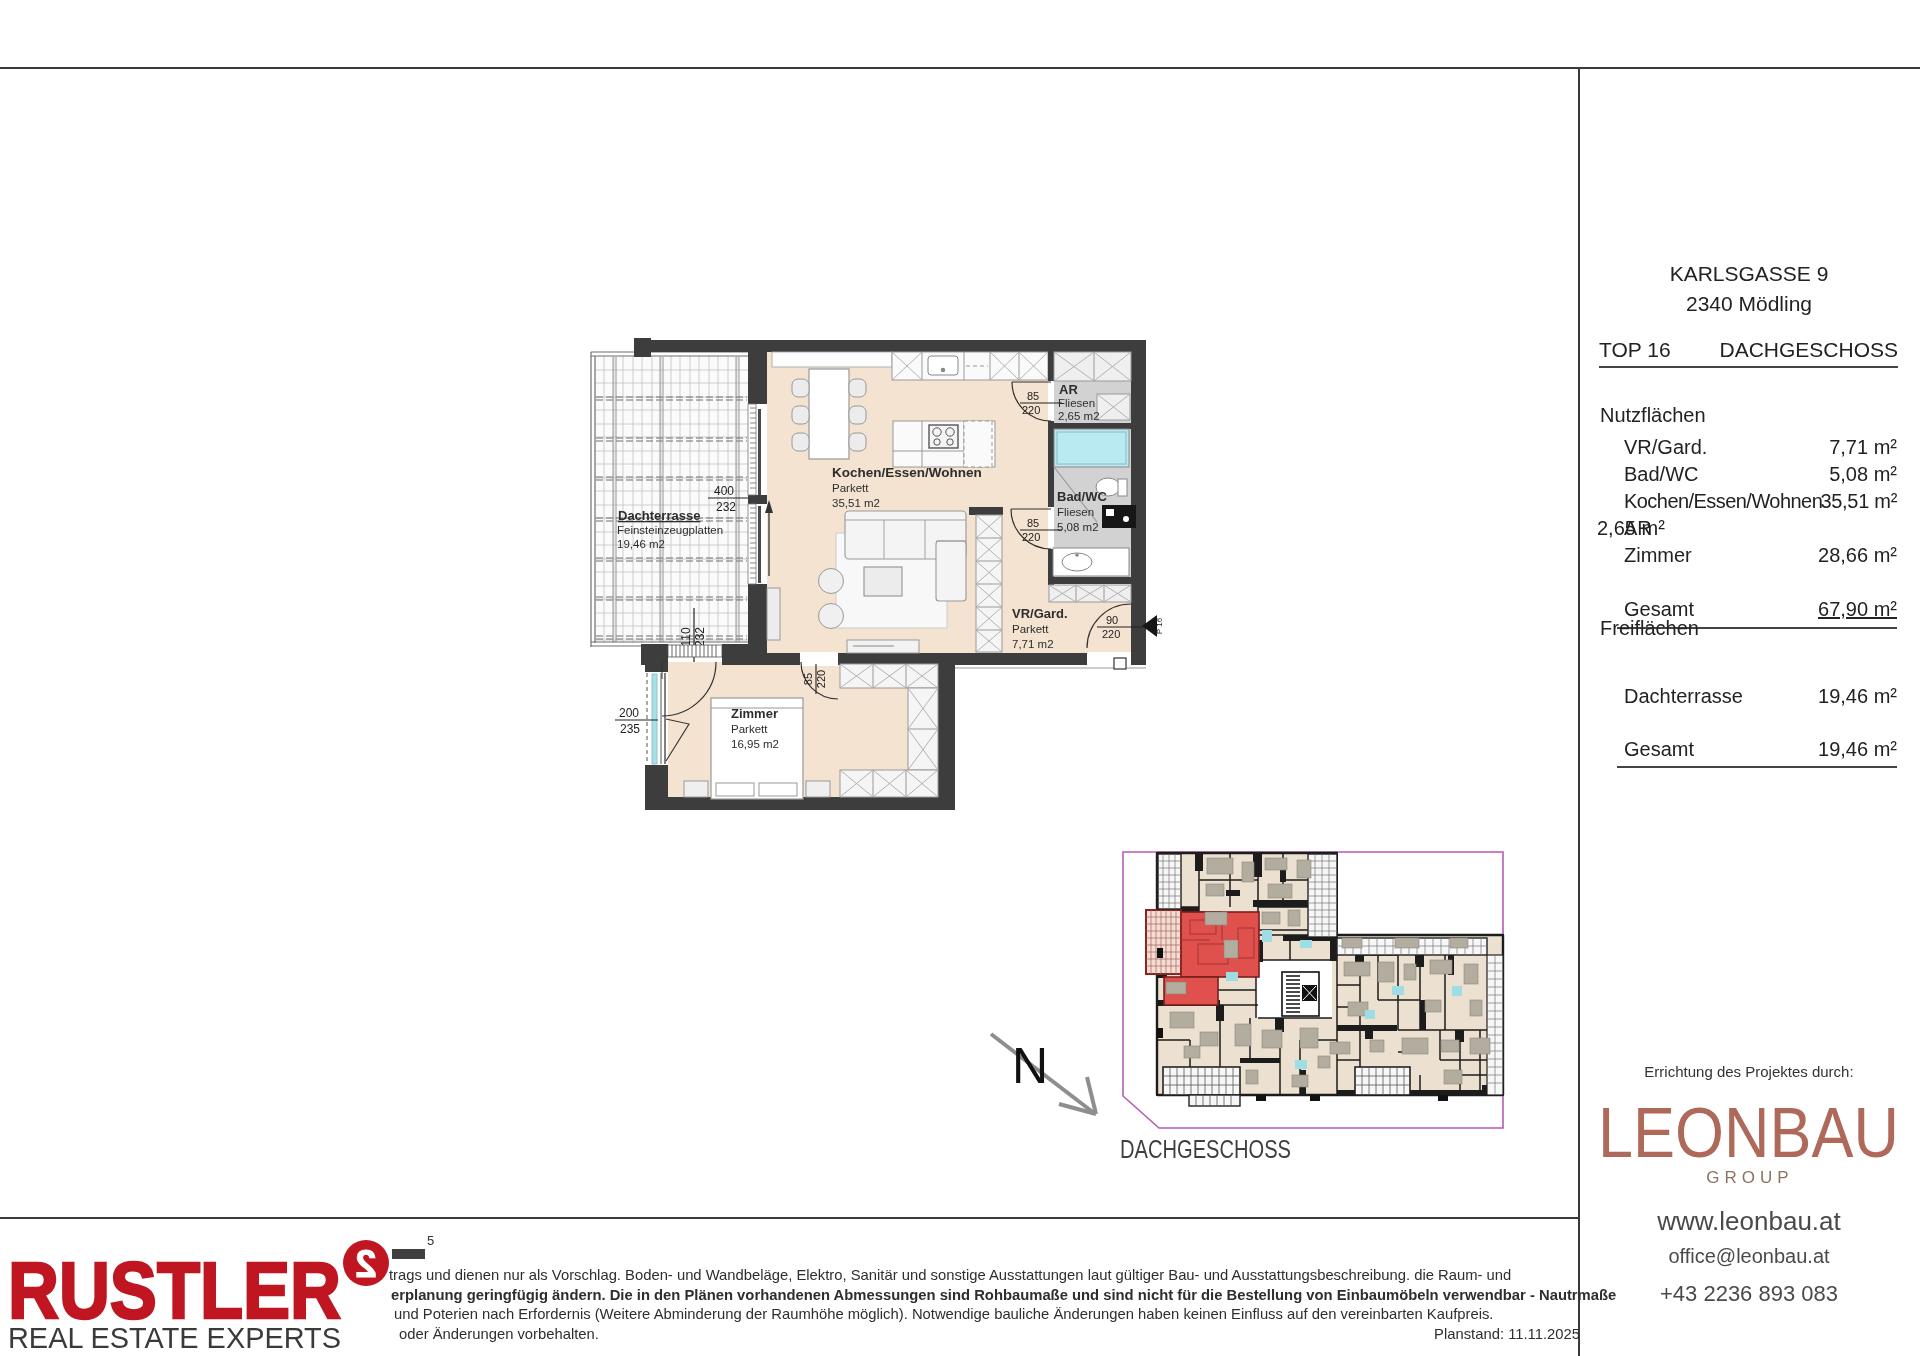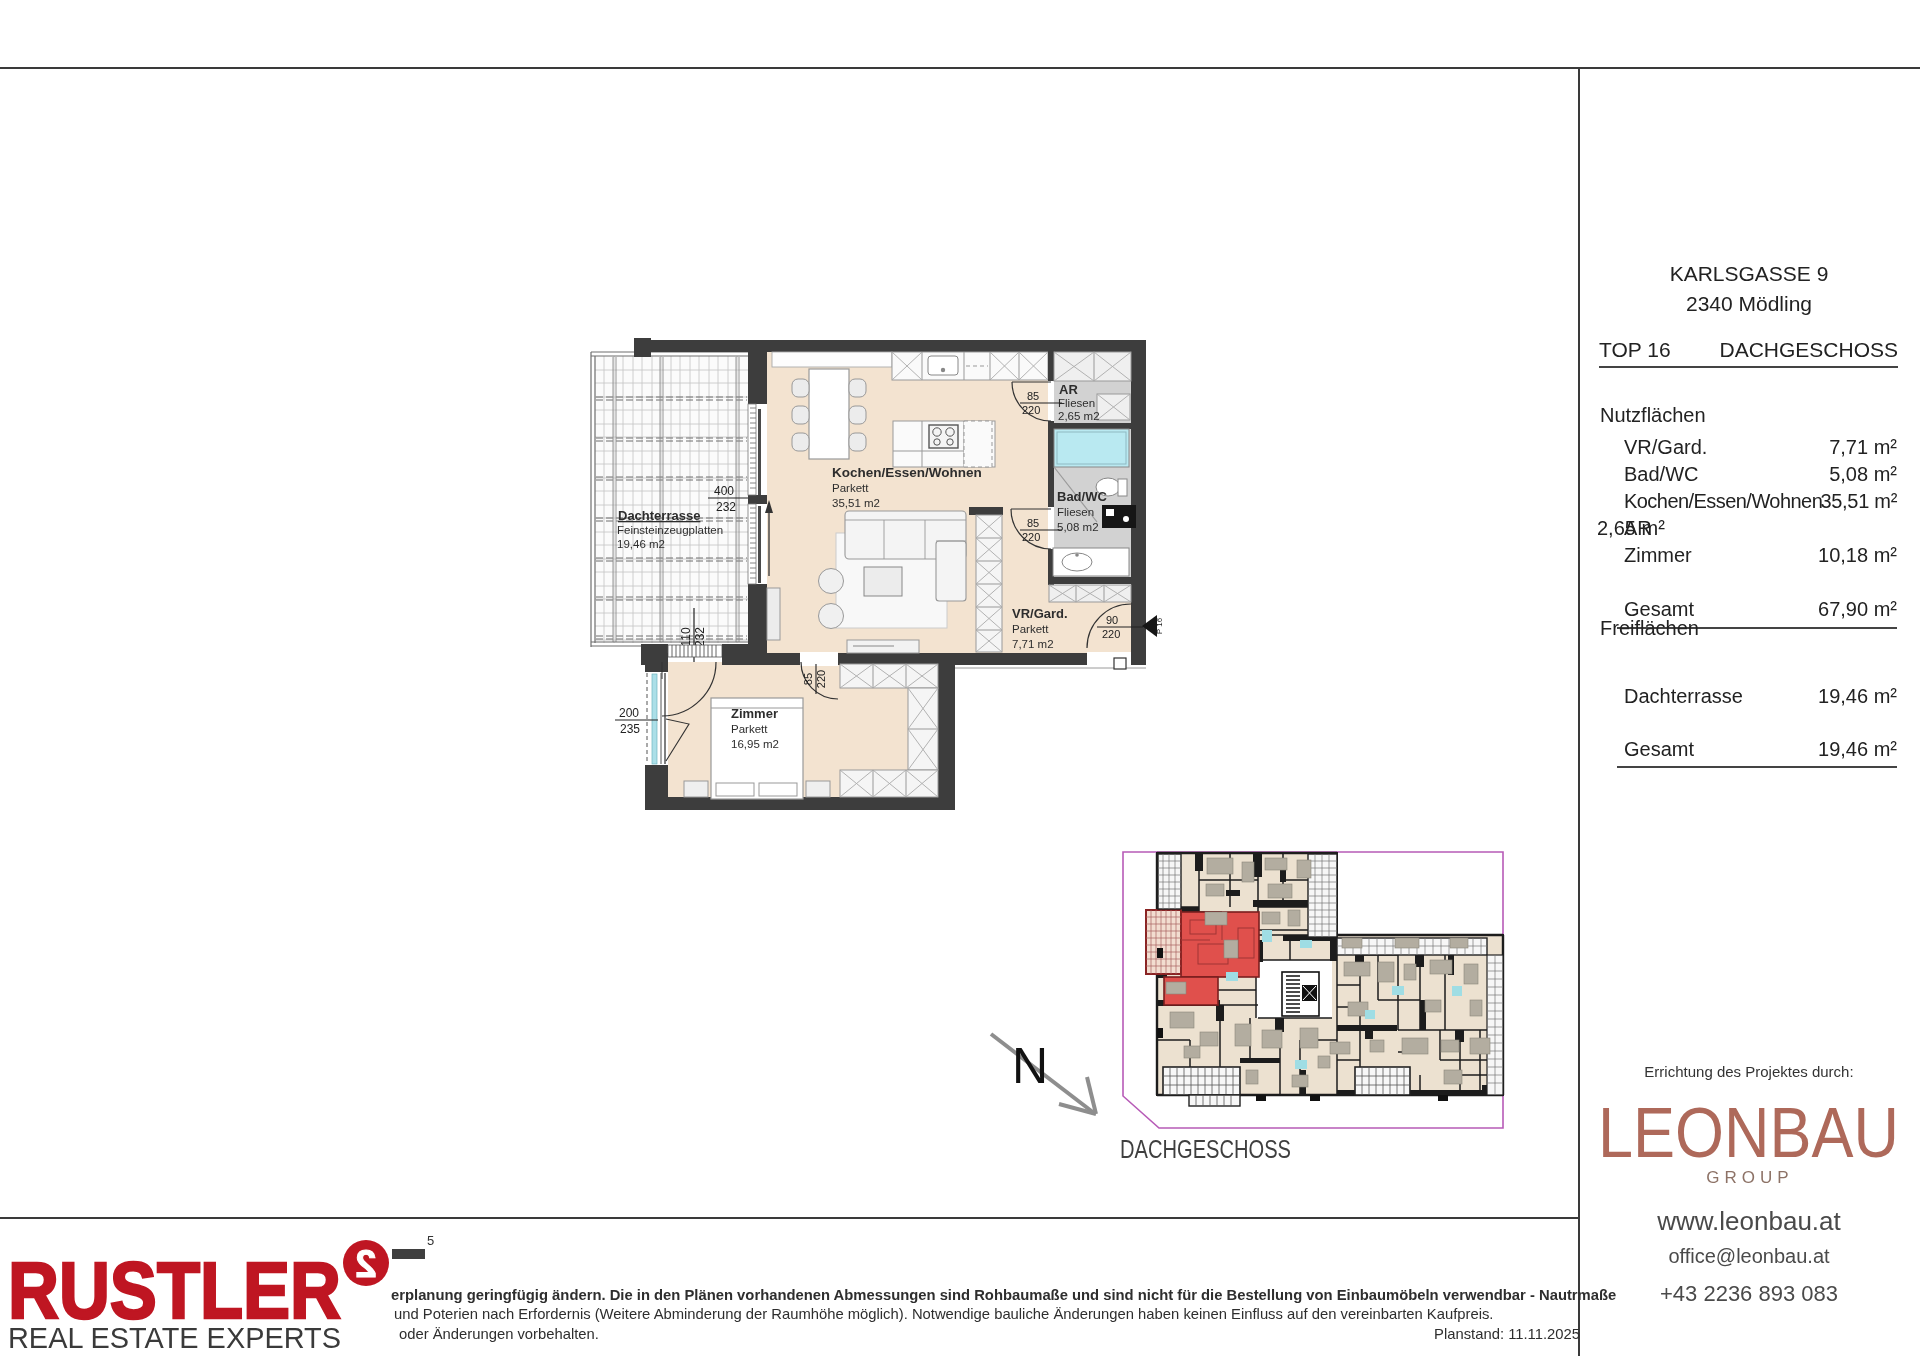--- a/index.html
+++ b/index.html
@@ -31,23 +31,23 @@
 
 <div class="abs nowrap" style="left:1624px;top:436px;font-size:20px;color:#222;">VR/Gard.</div>
     <div class="abs nowrap" style="left:1597px;top:436px;width:300px;text-align:right;font-size:20px;color:#222;">7,71 m²</div>
 <div class="abs nowrap" style="left:1624px;top:463px;font-size:20px;color:#222;">Bad/WC</div>
     <div class="abs nowrap" style="left:1597px;top:463px;width:300px;text-align:right;font-size:20px;color:#222;">5,08 m²</div>
 <div class="abs nowrap" style="left:1624px;top:490px;font-size:20px;letter-spacing:-0.55px;color:#222;">Kochen/Essen/Wohnen</div>
     <div class="abs nowrap" style="left:1597px;top:490px;width:300px;text-align:right;font-size:20px;letter-spacing:-0.3px;color:#222;">35,51 m²</div>
 <div class="abs nowrap" style="left:1624px;top:517px;font-size:20px;color:#222;">AR</div>
     <div class="abs nowrap" style="left:1597px;top:517px;width:300px;text-align:left;font-size:20px;color:#222;">2,65 m²</div>
 <div class="abs nowrap" style="left:1624px;top:544px;font-size:20px;color:#222;">Zimmer</div>
-    <div class="abs nowrap" style="left:1597px;top:544px;width:300px;text-align:right;font-size:20px;color:#222;">10,18 m²</div>
+    <div class="abs nowrap" style="left:1597px;top:544px;width:300px;text-align:right;font-size:20px;color:#222;">28,66 m²</div>
 <div class="abs nowrap" style="left:1624px;top:598px;font-size:20px;color:#222;">Gesamt</div>
-    <div class="abs nowrap" style="left:1597px;top:598px;width:300px;text-align:right;font-size:20px;color:#222;">67,90 m²</div>
+    <div class="abs nowrap" style="left:1597px;top:598px;width:300px;text-align:right;font-size:20px;color:#222;text-decoration:underline;">67,90 m²</div>
 
 <div class="abs" style="left:1617px;top:627px;width:280px;height:2px;background:#444;"></div>
 
 <div class="abs nowrap" style="left:1600px;top:617px;font-size:20px;color:#222;">Freiflächen</div>
 <div class="abs nowrap" style="left:1624px;top:685px;font-size:20px;color:#222;">Dachterrasse</div>
     <div class="abs nowrap" style="left:1597px;top:685px;width:300px;text-align:right;font-size:20px;color:#222;">19,46 m²</div>
 <div class="abs nowrap" style="left:1624px;top:738px;font-size:20px;color:#222;">Gesamt</div>
     <div class="abs nowrap" style="left:1597px;top:738px;width:300px;text-align:right;font-size:20px;color:#222;">19,46 m²</div>
 
 <div class="abs" style="left:1617px;top:766px;width:280px;height:2px;background:#444;"></div>
@@ -58,20 +58,21 @@
   <text x="8" y="62" font-family="Liberation Sans, sans-serif" font-size="70" fill="#ae695a" textLength="301" lengthAdjust="spacingAndGlyphs">LEONBAU</text>
   <text x="160" y="88" font-family="Liberation Sans, sans-serif" font-size="17" fill="#8d7266" letter-spacing="5" text-anchor="middle">GROUP</text>
 </svg>
 
 <div class="abs nowrap" style="left:1600px;top:1206px;width:298px;text-align:center;font-size:26px;color:#4a4a4a;">www.leonbau.at</div>
 
 <div class="abs nowrap" style="left:1600px;top:1245px;width:298px;text-align:center;font-size:20px;color:#4a4a4a;">office@leonbau.at</div>
 
 <div class="abs nowrap" style="left:1600px;top:1281px;width:298px;text-align:center;font-size:22px;color:#4a4a4a;">+43 2236 893 083</div>
 
+<div class="abs nowrap" style="left:389px;top:1267px;font-size:14.8px;color:#2e2e2e;">trags und dienen nur als Vorschlag. Boden- und Wandbeläge, Elektro, Sanitär und sonstige Ausstattungen laut gültiger Bau- und Ausstattungsbeschreibung. die Raum- und</div>
 <div class="abs nowrap" style="left:391px;top:1287px;font-size:14.8px;color:#2e2e2e;font-weight:bold;">erplanung geringfügig ändern.  Die in den Plänen vorhandenen Abmessungen sind Rohbaumaße und sind nicht für die Bestellung von Einbaumöbeln verwendbar - Nautrmaße</div>
 <div class="abs nowrap" style="left:394px;top:1306px;font-size:14.8px;color:#2e2e2e;">und Poterien nach Erfordernis (Weitere Abminderung der Raumhöhe möglich). Notwendige bauliche Änderungen haben keinen Einfluss auf den vereinbarten Kaufpreis.</div>
 <div class="abs nowrap" style="left:399px;top:1326px;font-size:14.8px;color:#2e2e2e;">oder Änderungen vorbehalten.</div>
 
 <div class="abs nowrap" style="left:1280px;top:1326px;width:300px;text-align:right;font-size:14.8px;color:#2e2e2e;">Planstand: 11.11.2025</div>
 
 <svg class="abs" style="left:0;top:1225px;" width="470" height="131" viewBox="0 1225 470 131">
 
   <text x="8" y="1318" font-family="Liberation Sans, sans-serif" font-size="80" font-weight="bold" fill="#bf1622" stroke="#bf1622" stroke-width="2.5" textLength="333" lengthAdjust="spacingAndGlyphs">RUSTLER</text>
 

